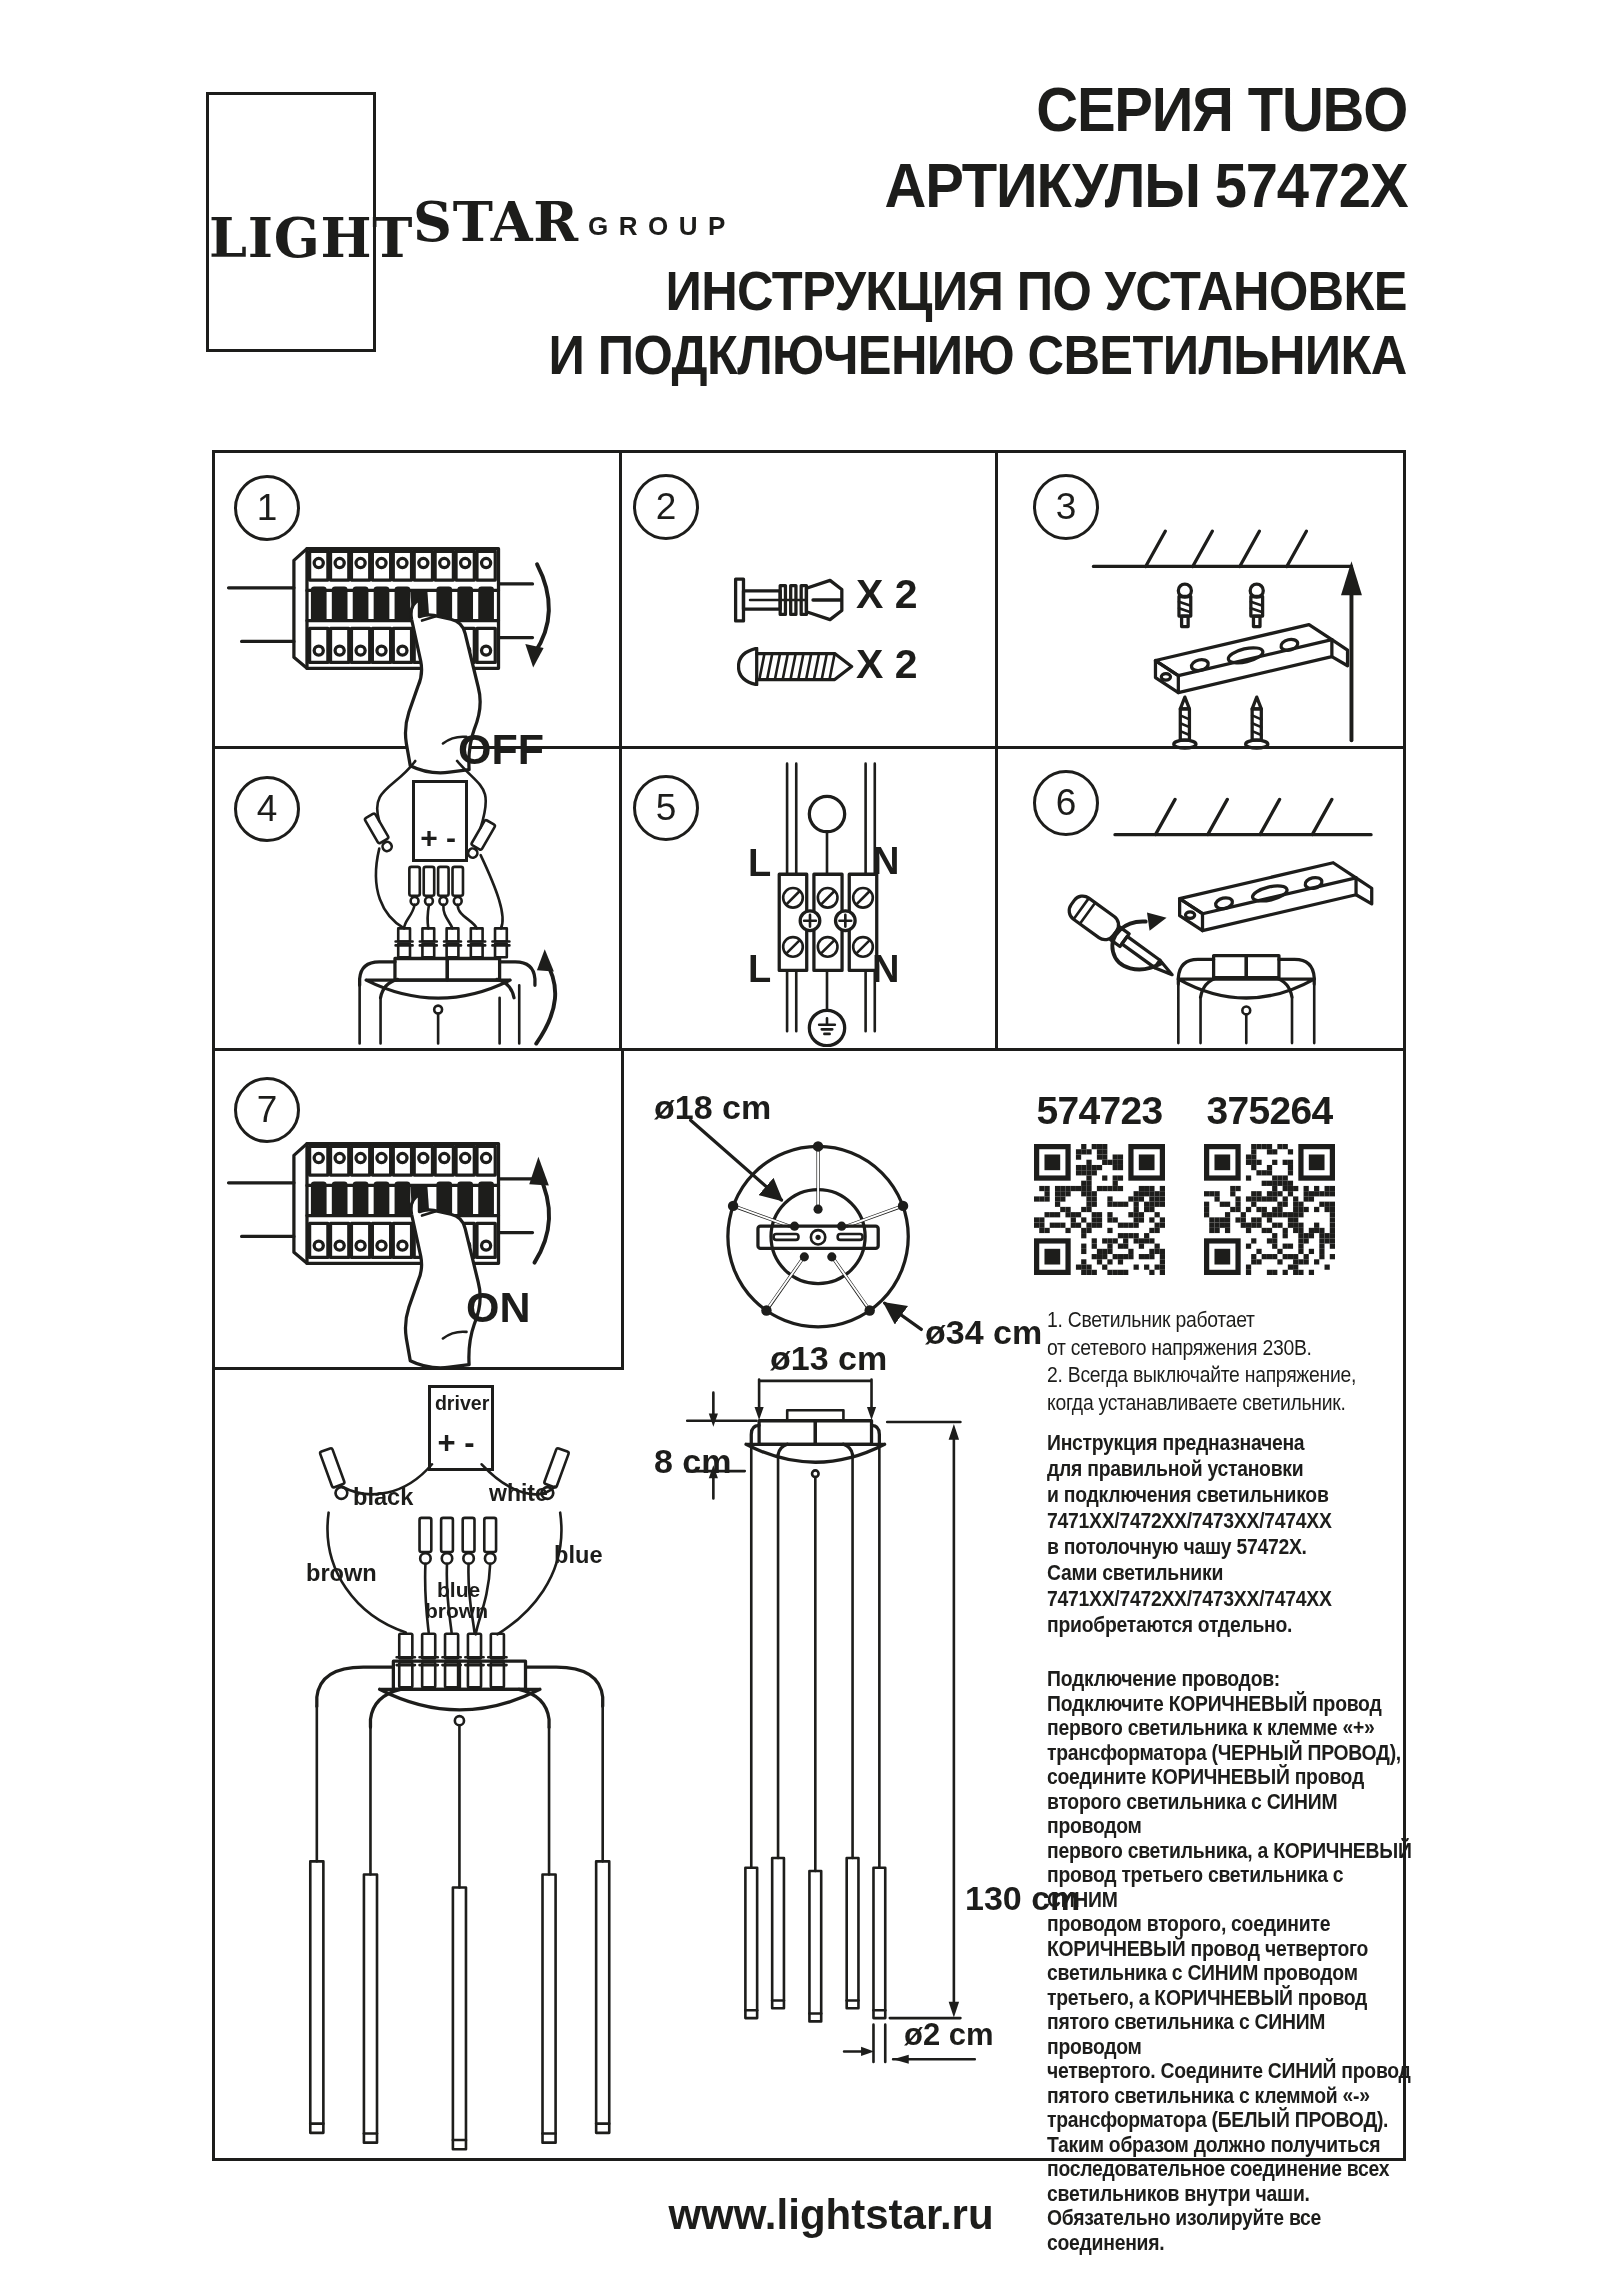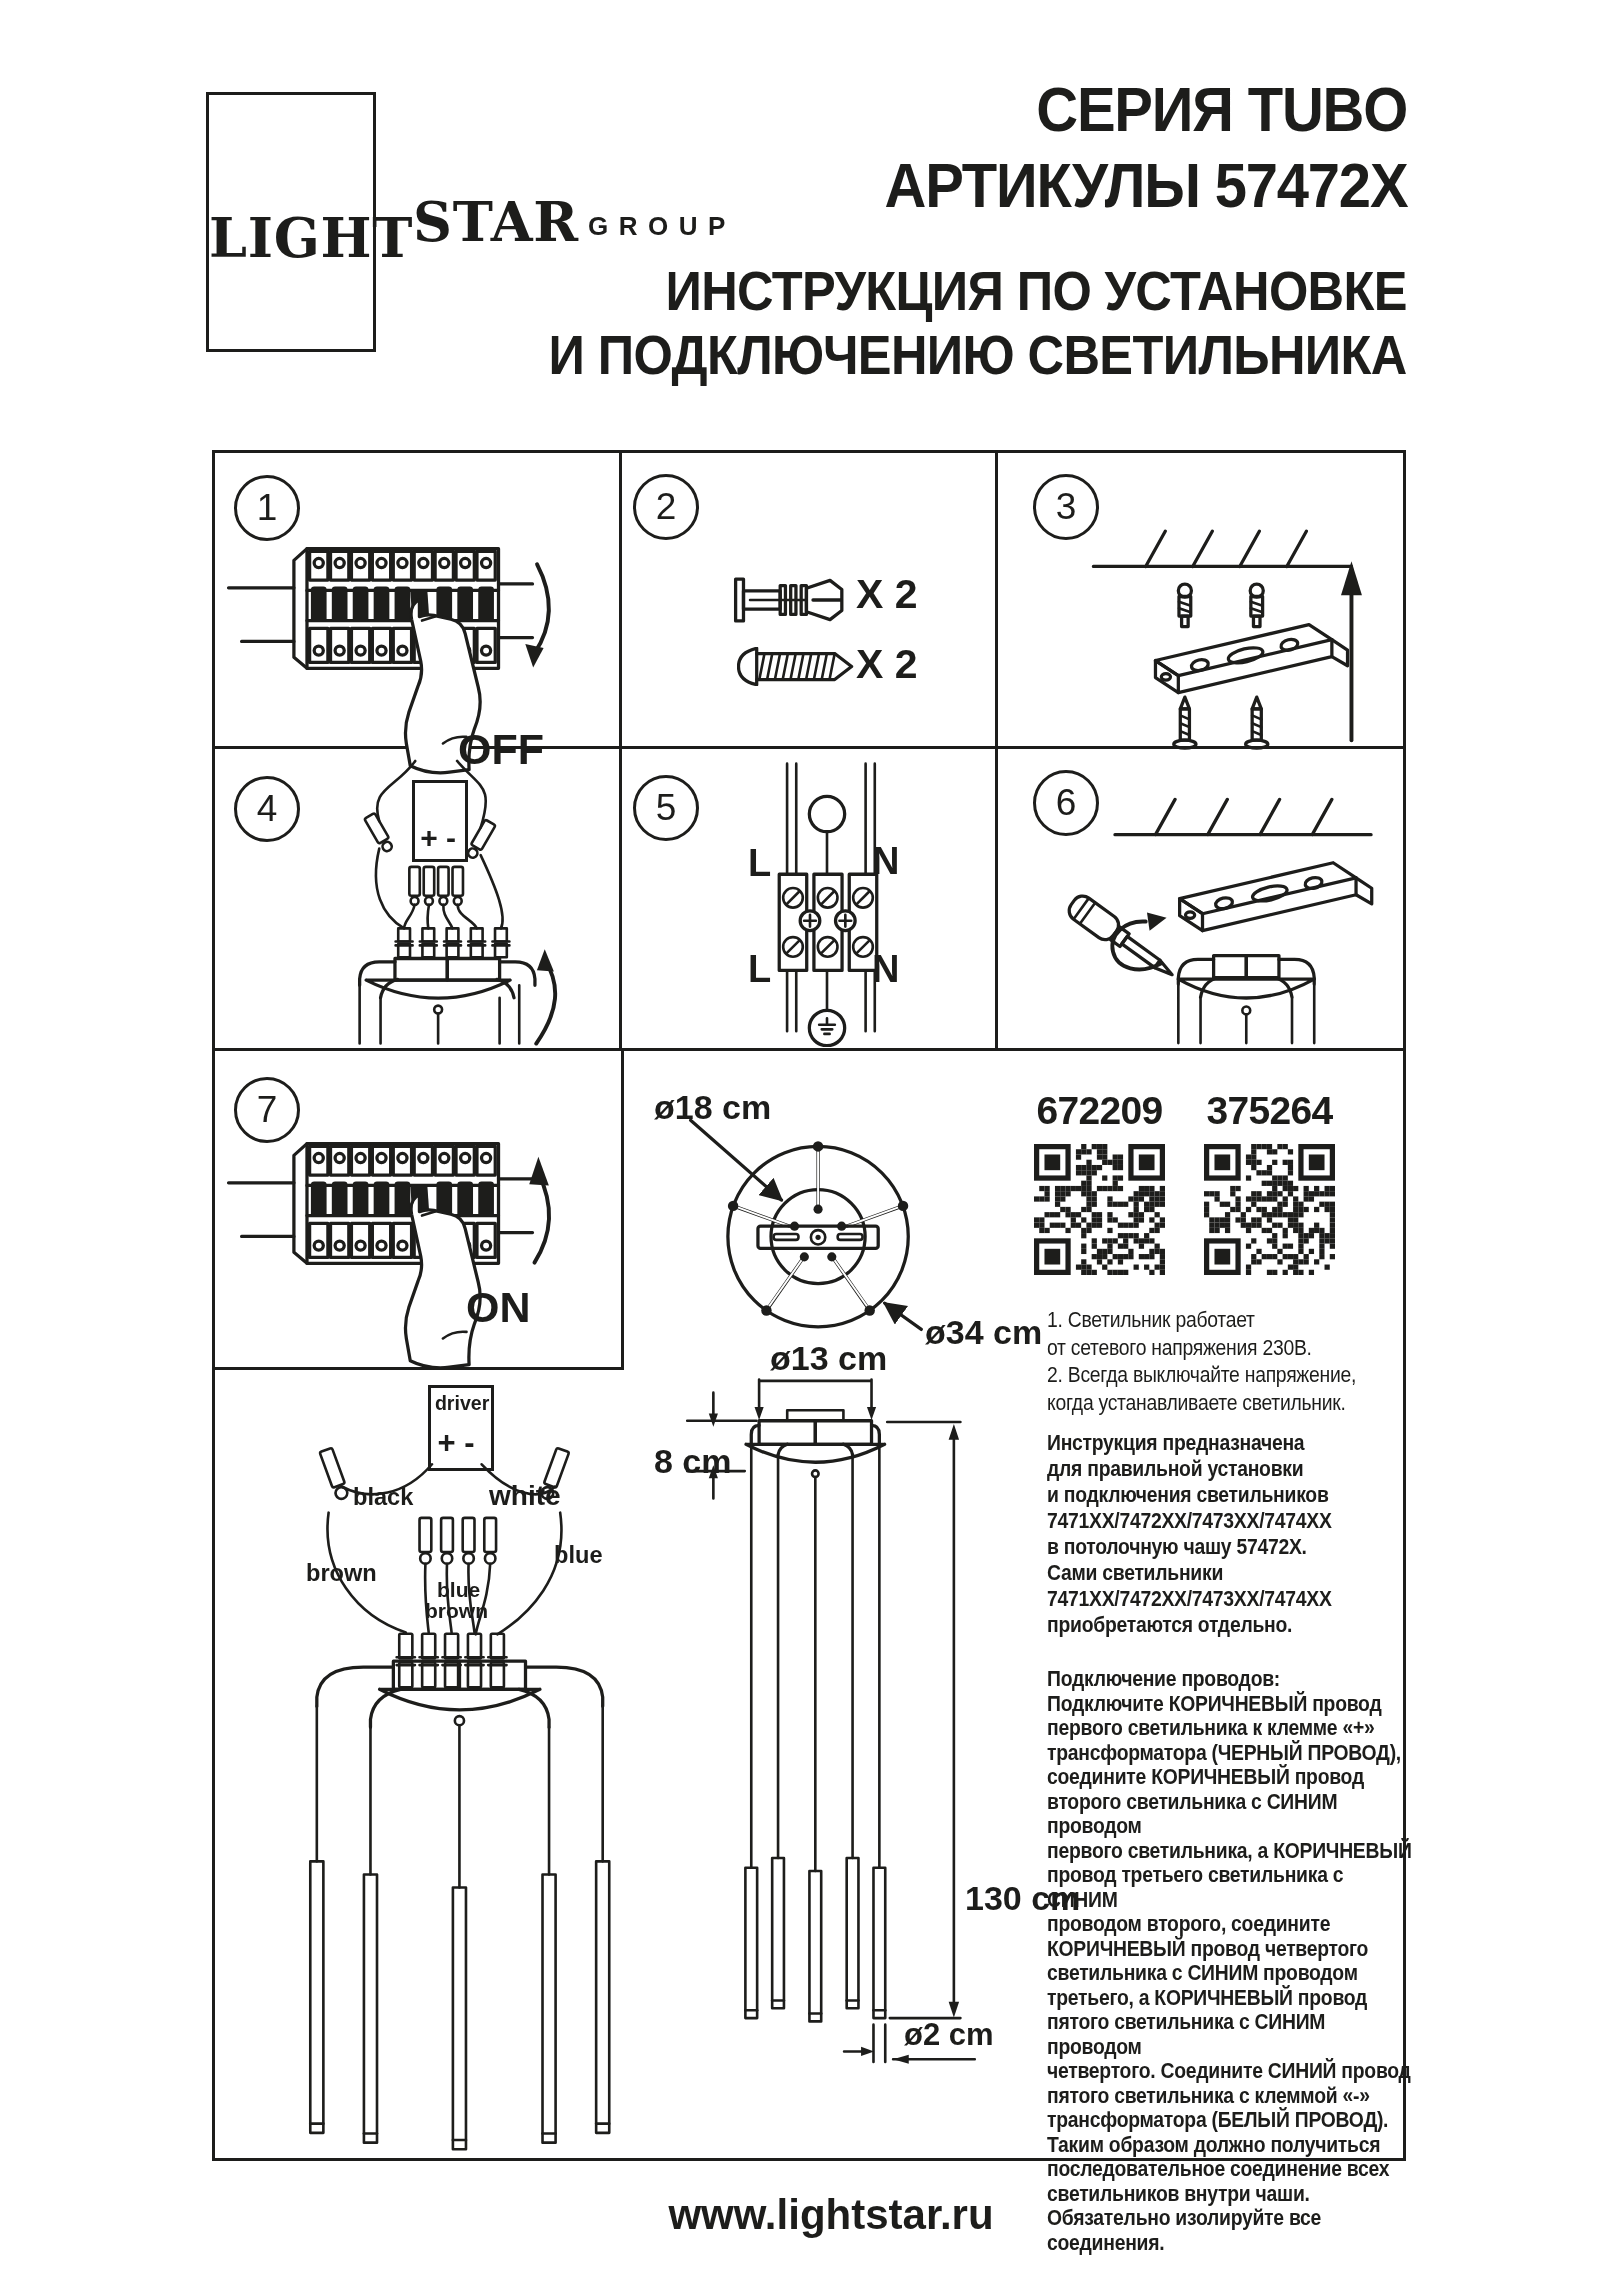--- a/index.html
+++ b/index.html
@@ -480,27 +480,27 @@
         <path d="M459,1161 H479"></path>
       <rect x="541" y="745" width="20" height="415"></rect>
         <path d="M541,1146 H561"></path>
     </g>
   </svg>
   <div class="abs" style="left:428px;top:1385px;width:60px;height:80px;border:3.3px solid #1d1d1b">
     <div class="abs lbl" style="left:3.9px;top:3.9px;font-size:19.6px">driver</div>
     <div class="abs lbl" style="left:6.5px;top:37px;font-size:31px">+ -</div>
   </div>
   <div class="abs lbl" style="left:353px;top:1484px;font-size:23.6px">black</div>
-  <div class="abs lbl" style="left:489px;top:1480px;font-size:28px">white</div>
+  <div class="abs lbl" style="left:489px;top:1480px;font-size:23px">white</div>
   <div class="abs lbl" style="left:306px;top:1560px;font-size:23.6px">brown</div>
   <div class="abs lbl" style="left:554px;top:1542px;font-size:23.6px">blue</div>
   <div class="abs lbl" style="left:437px;top:1578px;font-size:21px">blue</div>
   <div class="abs lbl" style="left:425px;top:1599px;font-size:21px">brown</div>
 
-  <div class="abs qrnum" style="left:1034px;top:1089px">672209</div>
+  <div class="abs qrnum" style="left:1034px;top:1089px">574723</div>
   <div class="abs qrnum" style="left:1204px;top:1089px">375264</div>
   <svg class="abs" style="left:1034px;top:1144px" width="131" height="131" viewBox="0 0 200 200">
       <rect x="72" y="0" width="8" height="8" fill="#1d1d1b"></rect>
       <rect x="88" y="0" width="8" height="8" fill="#1d1d1b"></rect>
       <rect x="96" y="0" width="8" height="8" fill="#1d1d1b"></rect>
       <rect x="104" y="0" width="8" height="8" fill="#1d1d1b"></rect>
       <rect x="64" y="8" width="8" height="8" fill="#1d1d1b"></rect>
       <rect x="72" y="8" width="8" height="8" fill="#1d1d1b"></rect>
       <rect x="80" y="8" width="8" height="8" fill="#1d1d1b"></rect>
       <rect x="96" y="8" width="8" height="8" fill="#1d1d1b"></rect>

